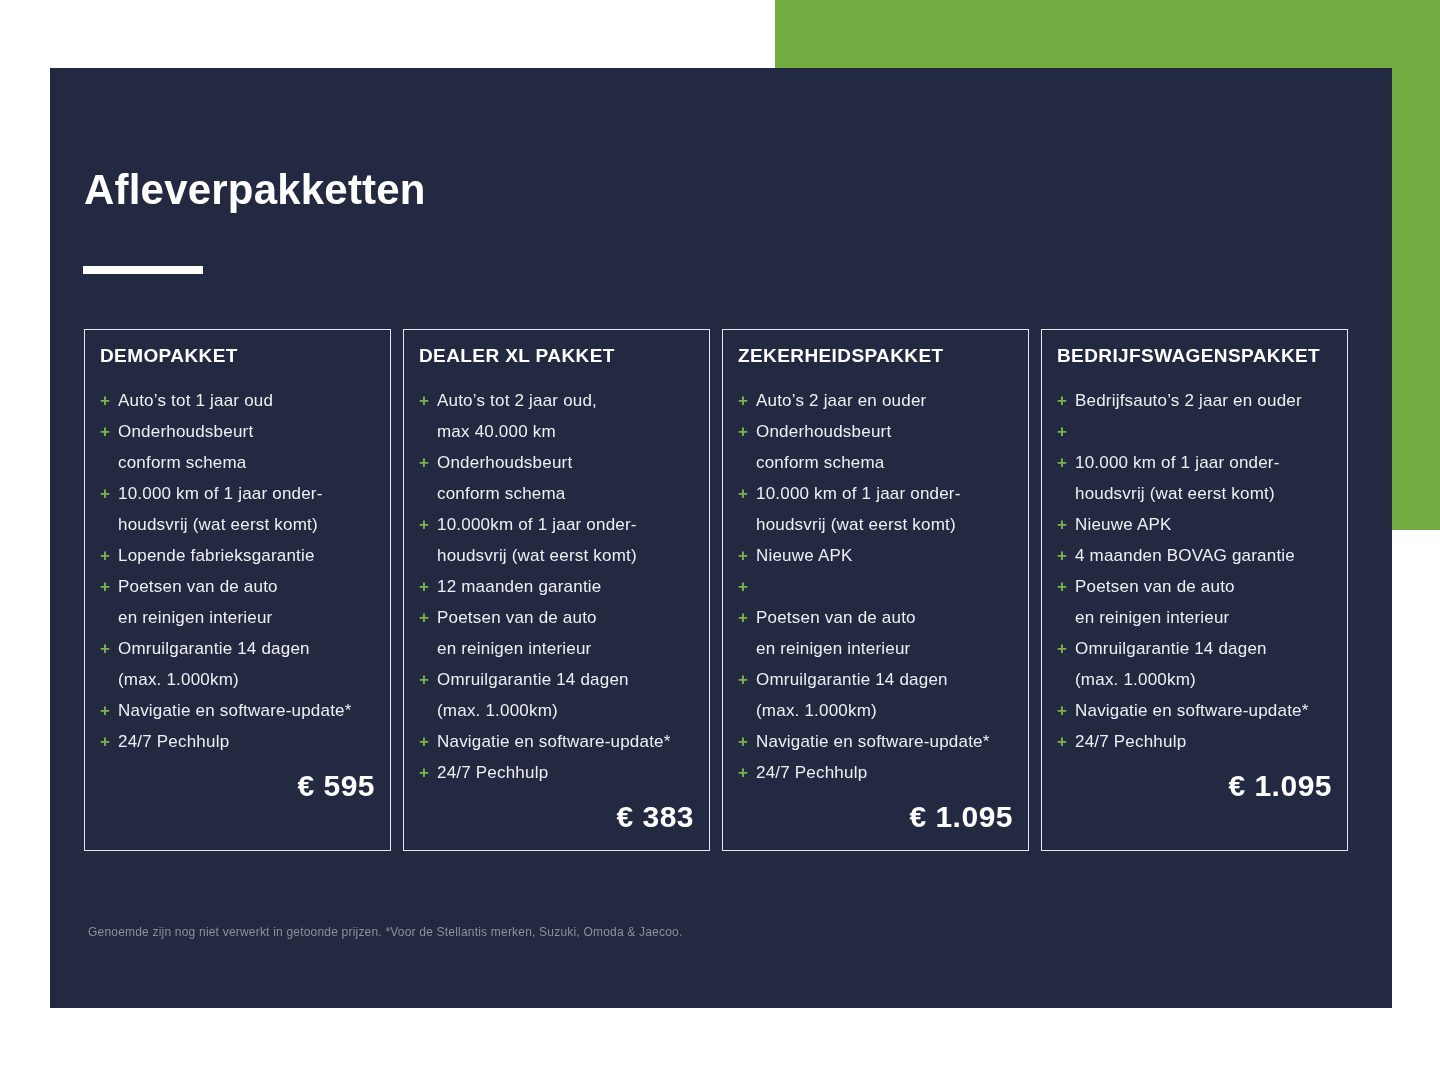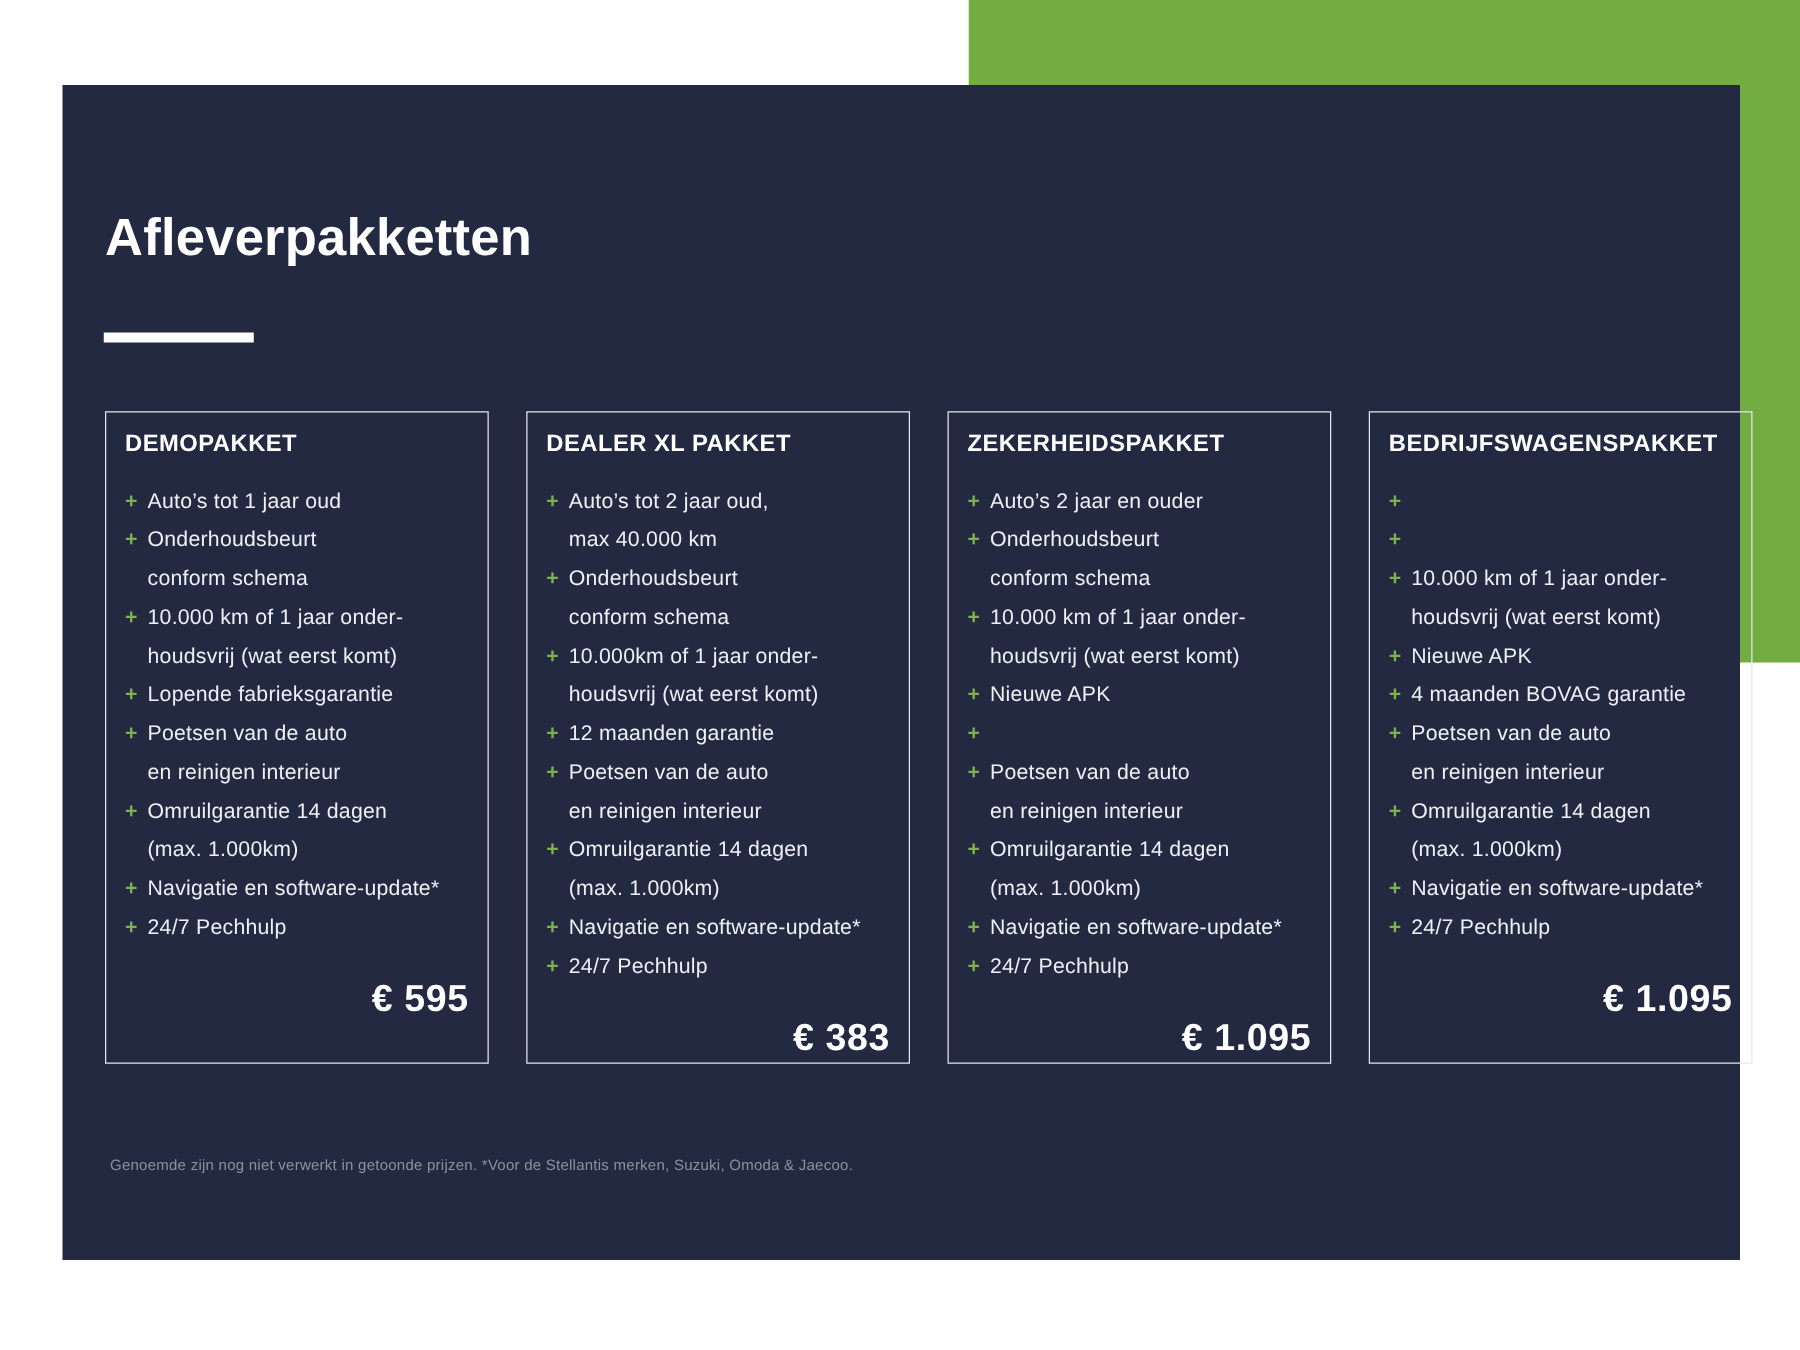--- a/index.html
+++ b/index.html
@@ -30,21 +30,21 @@
     color: #ffffff; letter-spacing: 0.2px;
   }
 
   .title-underline {
     position: absolute; left: 33px; top: 198px;
     width: 120px; height: 8px; background: #ffffff;
   }
 
   .cards {
     position: absolute; left: 34px; top: 261px;
-    display: flex; gap: 30px;
+    display: flex; gap: 12px;
   }
 
   .card {
     box-sizing: border-box;
     width: 307px; height: 522px;
     border: 1px solid #E3E7EE;
     padding: 13px 15px;
     display: flex; flex-direction: column;
     background: transparent;
   }
@@ -68,21 +68,21 @@
   }
 
   .plus {
     flex: none; width: 18px;
     color: #7CB34E; font-weight: 700;
   }
 
   .ftext { white-space: pre-line; }
 
   .price {
-    margin-top: 26px;
+    margin-top: 12px;
     font-size: 30px; font-weight: 700;
     color: #ffffff; text-align: right;
     letter-spacing: 0.5px; line-height: 1.15;
   }
 
   .footnote {
     position: absolute; left: 88px; top: 925px;
     margin: 0;
     font-size: 12px; color: #8D919B; letter-spacing: 0.2px;
   }
@@ -250,20 +250,21 @@
   </li>
 </ul>
     <div class="price">€ 1.095</div>
   </section>
 
   <section class="card">
     <h2 class="card-title">BEDRIJFSWAGENSPAKKET</h2>
     <ul class="features">
   <li class="feature">
     <span class="plus">+</span>
+    <span class="ftext">Bedrijfsauto’s 2 jaar en ouder</span>
   </li>
 
   <li class="feature">
     <span class="plus">+</span>
   </li>
 
   <li class="feature">
     <span class="plus">+</span>
     <span class="ftext">10.000 km of 1 jaar onder-
 houdsvrij (wat eerst komt)</span>

